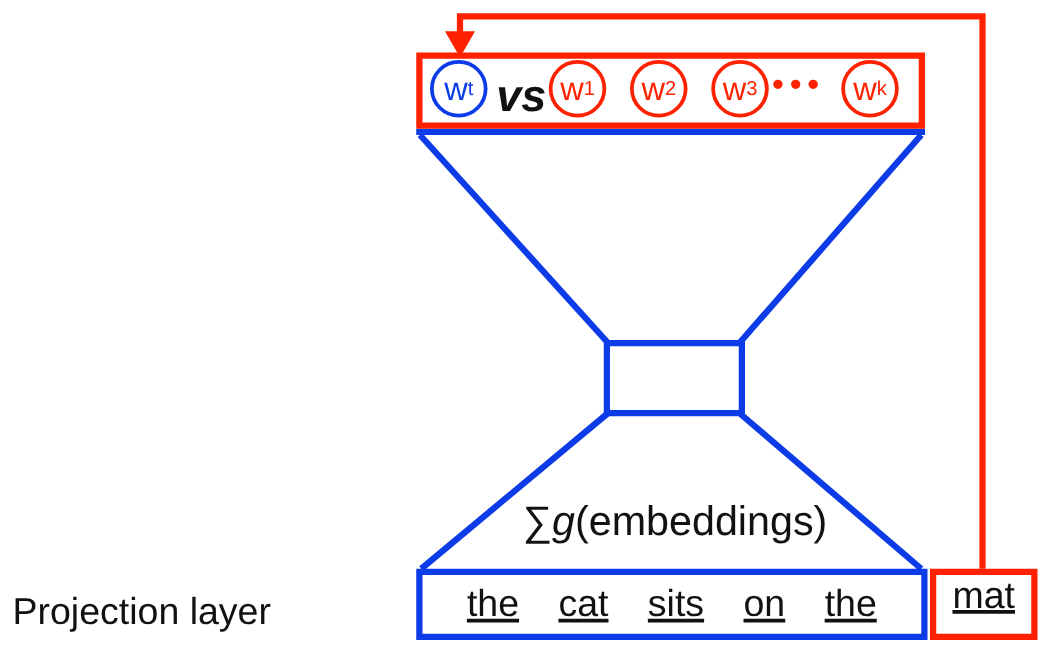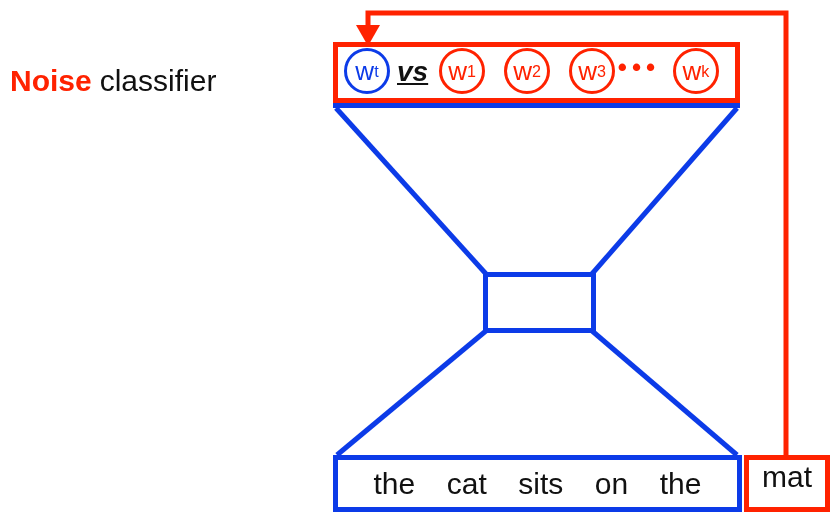--- a/index.html
+++ b/index.html
@@ -67,21 +67,21 @@
   }
   .mat-box {
     left: 744px; top: 455px;
     width: 86px; height: 57px;
     border: 5px solid var(--red);
     display: flex;
     align-items: flex-start;
     justify-content: center;
     font-size: 30px;
   }
-  .word { color: var(--ink); }
+  .word { color: var(--ink); text-decoration: underline; }
 
   .circle {
     position: absolute;
     top: 48px;
     width: 46px; height: 46px;
     box-sizing: border-box;
     border-radius: 50%;
     border: 3px solid var(--red);
     color: var(--red);
     display: flex;
@@ -93,25 +93,24 @@
   .circle sub { font-size: 0.62em; line-height: 1; }
   .circle-target { left: 344px; border-color: var(--blue); color: var(--blue); }
   .circle-w1 { left: 439px; }
   .circle-w2 { left: 504px; }
   .circle-w3 { left: 569px; }
   .circle-wk { left: 673px; }
 
   .vs {
     position: absolute;
     left: 397px; top: 56px;
-    font-size: 28px;
+    font-size: 36px;
     font-weight: bold;
     font-style: italic;
     color: var(--ink);
-    text-decoration: underline;
   }
   .ellipsis {
     position: absolute;
     left: 610px; top: 52px;
     width: 58px;
     text-align: center;
     font-size: 26px;
     font-weight: bold;
     letter-spacing: 5px;
     color: var(--red);
@@ -139,23 +138,21 @@
     <line class="stroke-blue" x1="336" y1="108" x2="487" y2="275"></line>
     <line class="stroke-blue" x1="737" y1="108" x2="591" y2="275"></line>
 
     <line class="stroke-blue" x1="487" y1="330" x2="337" y2="455"></line>
     <line class="stroke-blue" x1="591" y1="330" x2="737" y2="455"></line>
 
     <path class="stroke-red" d="M 368 27 L 368 13 L 786 13 L 786 455"></path>
     <polygon class="fill-red" points="356,25 380,25 368,46"></polygon>
   </svg>
 
-  <div class="lbl lbl-noise">
-    <span class="noise-word">Noise</span><span class="noise-rest">classifier</span>
-  </div>
+  <div class="lbl lbl-projection">Projection layer</div>
 
   <div class="box classifier-box"></div>
 
   <div class="circle circle-target">
     <span>w</span>
       <sub>t</sub>
   </div>
   <div class="vs">vs</div>
   <div class="circle circle-w1">
     <span>w</span>
@@ -170,20 +167,23 @@
       <sub>3</sub>
   </div>
   <div class="ellipsis">•••</div>
   <div class="circle circle-wk">
     <span>w</span>
       <sub>k</sub>
   </div>
 
   <div class="box hidden-box"></div>
 
+  <div class="formula">
+    <span>∑</span><span class="func">g</span><span>(embeddings)</span>
+  </div>
 
   <div class="box projection-box">
     <span class="word">the</span>
     <span class="word">cat</span>
     <span class="word">sits</span>
     <span class="word">on</span>
     <span class="word">the</span>
   </div>
 
   <div class="box mat-box">

